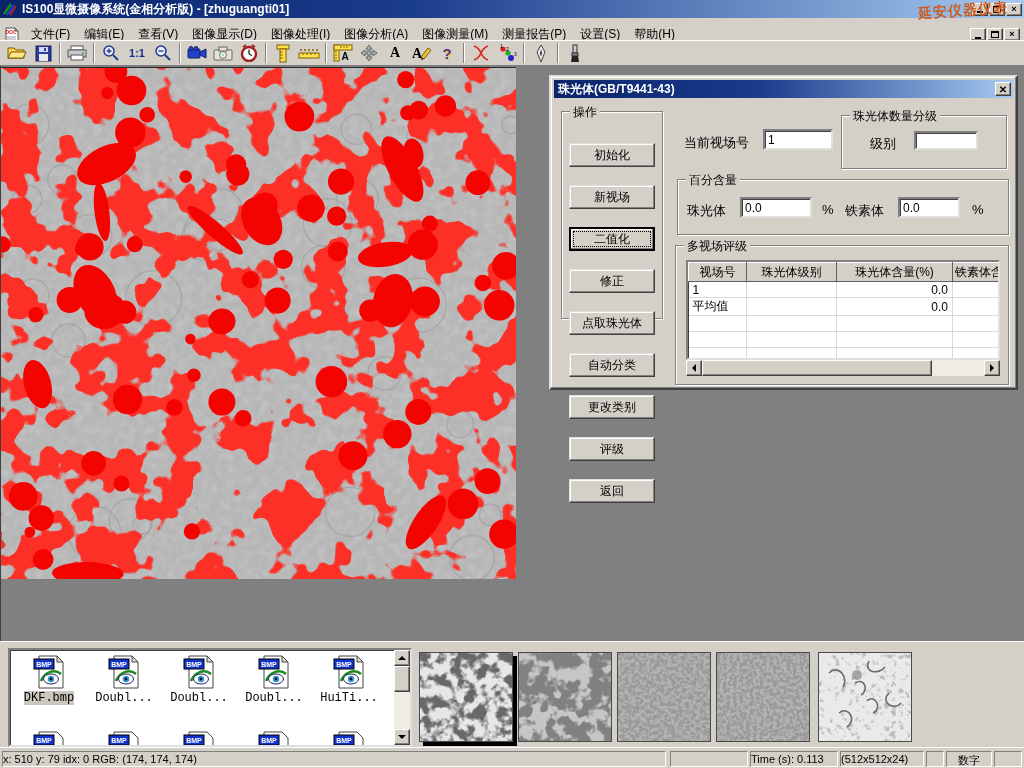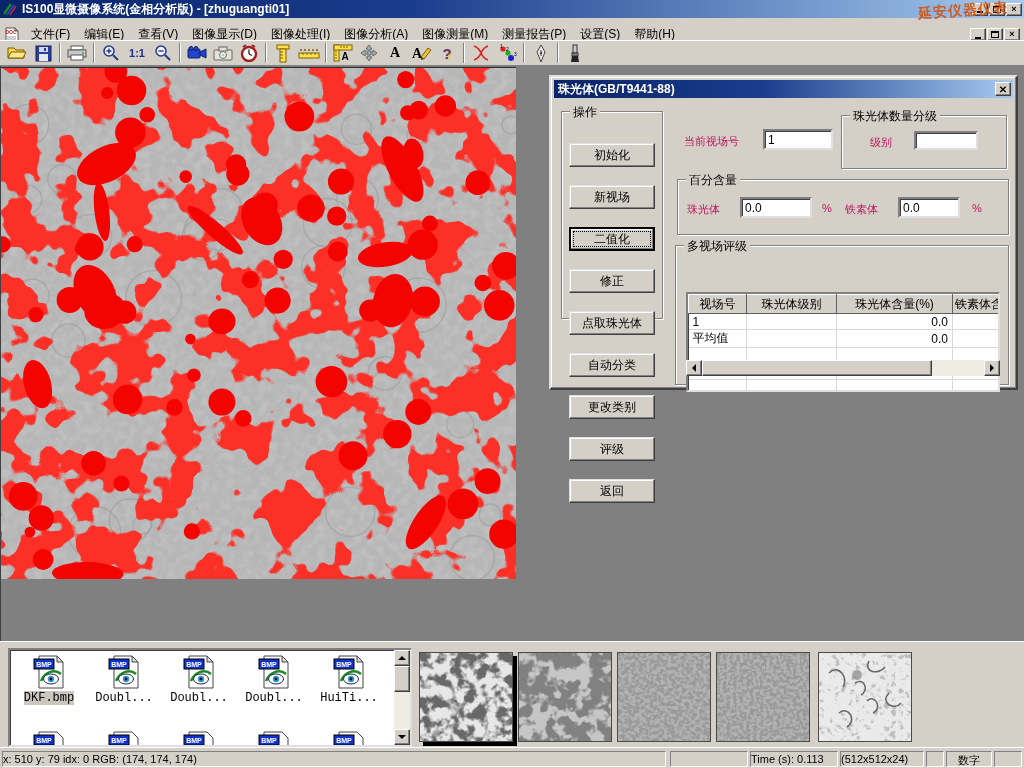--- a/index.html
+++ b/index.html
@@ -57,25 +57,25 @@
     display:flex; align-items:center; justify-content:center; font-size:10px; font-weight:bold; color:#000; }
   .gb { position:absolute; border:1px solid #808080; box-shadow:inset 1px 1px 0 #fff, 1px 1px 0 #fff; }
   .gb > .lbl { position:absolute; top:-8px; left:8px; background:#d4d0c8; padding:0 3px; font-size:12px; white-space:nowrap; }
   .btn { background:#d4d0c8; border:1px solid; border-color:#dfdfdf #404040 #404040 #dfdfdf;
     box-shadow:inset -1px -1px 0 #808080, inset 1px 1px 0 #fff;
     font-size:12px; color:#000; display:flex; align-items:center; justify-content:center; font-family:inherit; }
   .op-btn { width:86px; height:24px; margin:18px auto 3px auto; }
   .op-btn.focused { border:2px solid #000; outline:1px dotted #000; outline-offset:-5px; }
   .field { background:#fff; border:2px solid; border-color:#808080 #dfdfdf #dfdfdf #808080;
     box-shadow:inset 1px 1px 0 #404040; font-family:inherit; font-size:12px; padding:1px 3px; }
-  .dlabel { position:absolute; font-size:11px; color:#be185d; white-space:nowrap; }
+  .dlabel { position:absolute; font-size:13px; color:#000000; white-space:nowrap; }
 
   
   .tblwrap { position:absolute; left:10px; top:14px; width:314px; height:100px; background:#fff;
-    border:2px solid; border-color:#808080 #dfdfdf #dfdfdf #808080; box-shadow:inset 1px 1px 0 #404040; overflow:hidden;margin-top:32px; }
+    border:2px solid; border-color:#808080 #dfdfdf #dfdfdf #808080; box-shadow:inset 1px 1px 0 #404040; overflow:hidden; }
   table.grid { border-collapse:collapse; table-layout:fixed; width:344px; font-size:12px; }
   table.grid th { height:19px; background:#d4d0c8; border:1px solid; border-color:#fff #606060 #606060 #fff;
     font-weight:normal; padding:0 2px; white-space:nowrap; overflow:hidden; }
   table.grid td { height:16px; border-right:1px solid #d8d8d8; border-bottom:1px solid #d8d8d8;
     padding:0 4px; white-space:nowrap; overflow:hidden; }
   td.num { text-align:right; }
   .hscroll { position:absolute; left:10px; top:114px; width:314px; height:16px; background:#efece4; }
   .sbtn { position:absolute; width:16px; height:16px; background:#d4d0c8; border:1px solid;
     border-color:#fff #404040 #404040 #fff; box-shadow:inset -1px -1px 0 #808080;
     display:flex; align-items:center; justify-content:center; }
@@ -445,21 +445,21 @@
           <ellipse cx="86.8" cy="505.6" rx="35.8" ry="11.5" transform="rotate(1 86.8 505.6)" fill="#f40400"></ellipse>
           <ellipse cx="105.5" cy="96.1" rx="31.6" ry="17.7" transform="rotate(154 105.5 96.1)" fill="#f40400"></ellipse>
           <ellipse cx="36.6" cy="316.2" rx="24.7" ry="13.5" transform="rotate(75 36.6 316.2)" fill="#f40400"></ellipse>
           <ellipse cx="220.9" cy="253.4" rx="13.6" ry="12.9" transform="rotate(177 220.9 253.4)" fill="#f40400"></ellipse>
         </g>
     </svg>
   </div>
 
   <div class="dialog">
     <div class="dlg-title">
-      <span>珠光体(GB/T9441-88)</span>
+      <span>珠光体(GB/T9441-43)</span>
       <div class="dlg-close">
         <span>✕</span>
       </div>
     </div>
 
     <div class="gb" style="left:10px; top:34px; width:102px; height:208px;">
       <span class="lbl">操作</span>
       <div style="padding-top:13px;">
         <button class="btn op-btn">初始化</button>
         <button class="btn op-btn">新视场</button>

